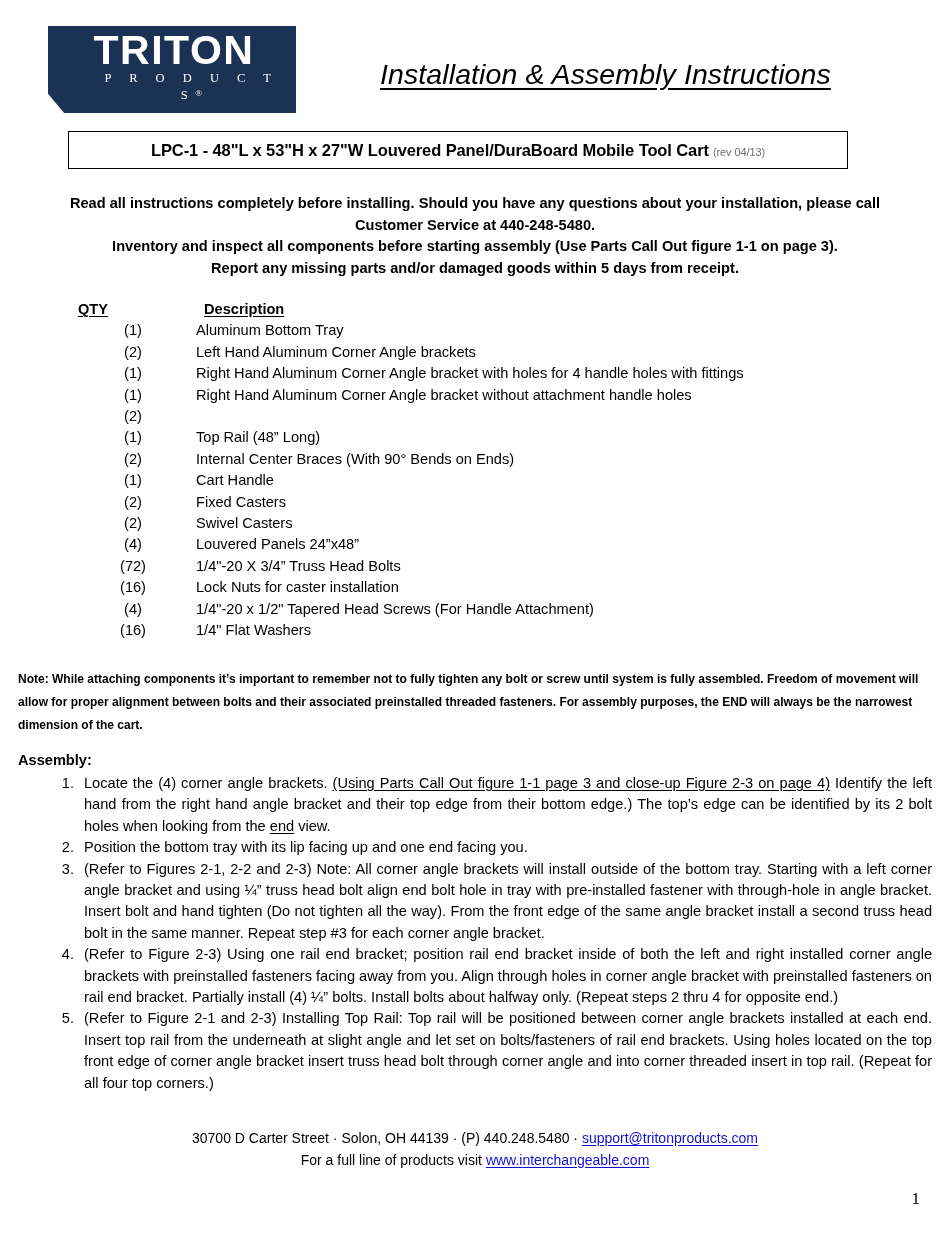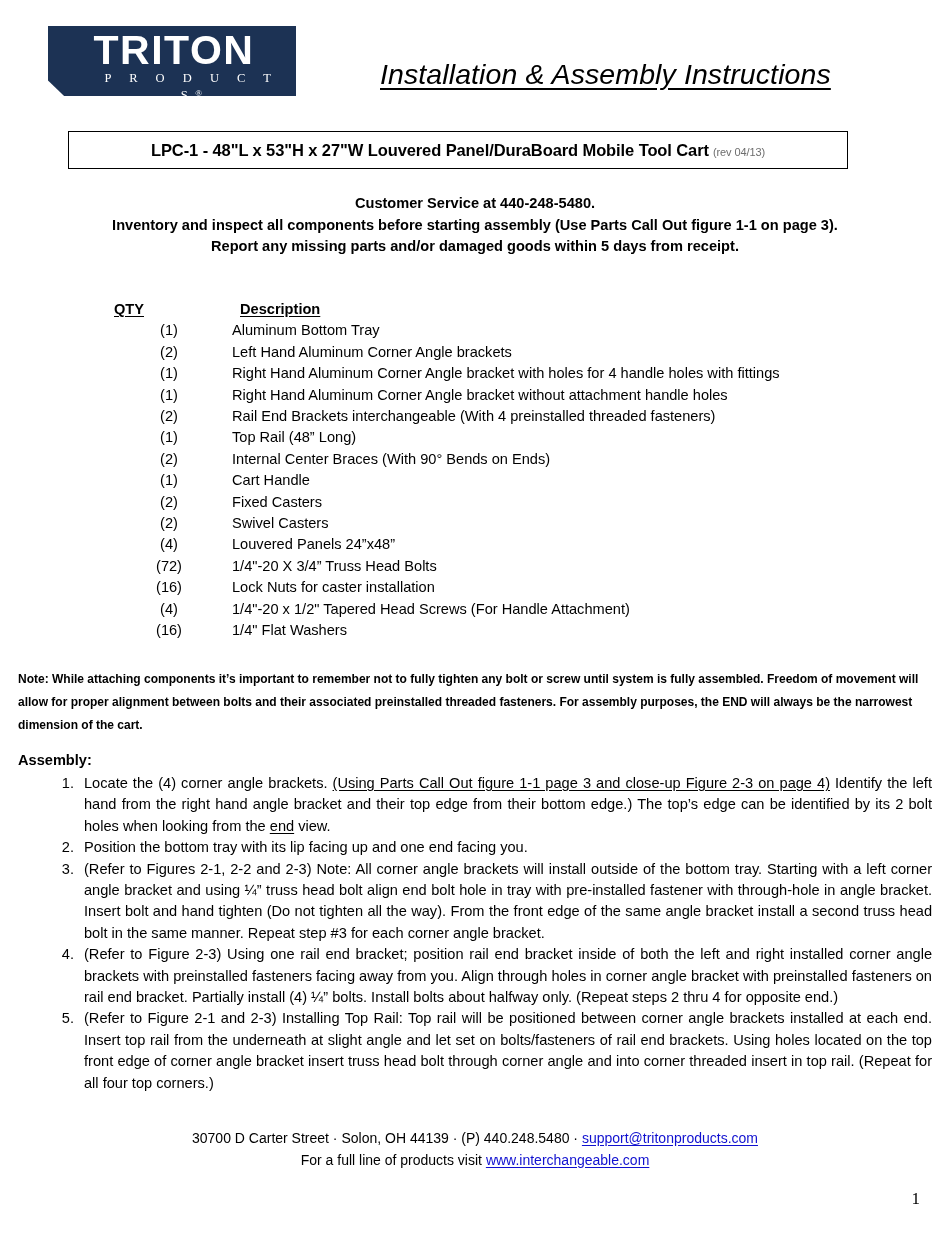--- a/index.html
+++ b/index.html
@@ -27,21 +27,21 @@
   
   .header {
     position: relative;
     height: 112px;
   }
   .logo-wrap {
     position: absolute;
     left: 48px;
     top: 26px;
     width: 248px;
-    height: 70px;
+    height: 87px;
   }
   .logo-shape {
     position: absolute;
     inset: 0;
     background: #1c3254;
     -webkit-clip-path: polygon(0 0, 100% 0, 100% 100%, 6.5% 100%, 0 78%);
     clip-path: polygon(0 0, 100% 0, 100% 100%, 6.5% 100%, 0 78%);
   }
   .logo-name {
     position: absolute;
@@ -132,21 +132,20 @@
     position: absolute;
     left: 70px;
     top: 299px;
     width: 840px;
     font-size: 14.6px;
     line-height: 21.4px;
   }
   .parts-row {
     display: flex;
     align-items: center;
-    margin-left: 36px;
   }
   .parts-head .col-qty,
   .parts-head .col-desc {
     font-weight: bold;
     text-decoration: underline;
     text-underline-offset: 2px;
   }
   .col-qty {
     width: 126px;
     text-align: center;
@@ -242,20 +241,21 @@
       <div class="logo-sub"><span>P R O D U C T S</span><span class="logo-reg">®</span></div>
     </div>
     <div class="doc-title">Installation &amp; Assembly Instructions</div>
   </div>
 
   <div class="title-box">
     <div class="title-box-text"><span>LPC-1 - 48"L x 53"H x 27"W Louvered Panel/DuraBoard Mobile Tool Cart</span><span class="title-rev">(rev 04/13)</span></div>
   </div>
 
   <div class="intro">
+    <div>Read all instructions completely before installing.  Should you have any questions about your installation, please call</div>
     <div>Customer Service at 440-248-5480.</div>
     <div>Inventory and inspect all components before starting assembly (Use Parts Call Out figure 1-1 on page 3).</div>
     <div>Report any missing parts and/or damaged goods within 5 days from receipt.</div>
   </div>
 
   <div class="parts">
     <div class="parts-row parts-head">
       <div class="col-qty">QTY</div>
       <div class="col-desc">Description</div>
     </div>
@@ -271,21 +271,20 @@
         <div class="parts-row">
           <div class="col-qty">(1)</div>
           <div class="col-desc">Right Hand Aluminum Corner Angle bracket with holes for 4 handle holes with fittings</div>
         </div>
         <div class="parts-row">
           <div class="col-qty">(1)</div>
           <div class="col-desc">Right Hand Aluminum Corner Angle bracket without attachment handle holes</div>
         </div>
         <div class="parts-row">
           <div class="col-qty">(2)</div>
-          <div class="col-desc">Rail End Brackets interchangeable (With 4 preinstalled threaded fasteners)</div>
         </div>
         <div class="parts-row">
           <div class="col-qty">(1)</div>
           <div class="col-desc">Top Rail (48” Long)</div>
         </div>
         <div class="parts-row">
           <div class="col-qty">(2)</div>
           <div class="col-desc">Internal Center Braces (With 90° Bends on Ends)</div>
         </div>
         <div class="parts-row">

